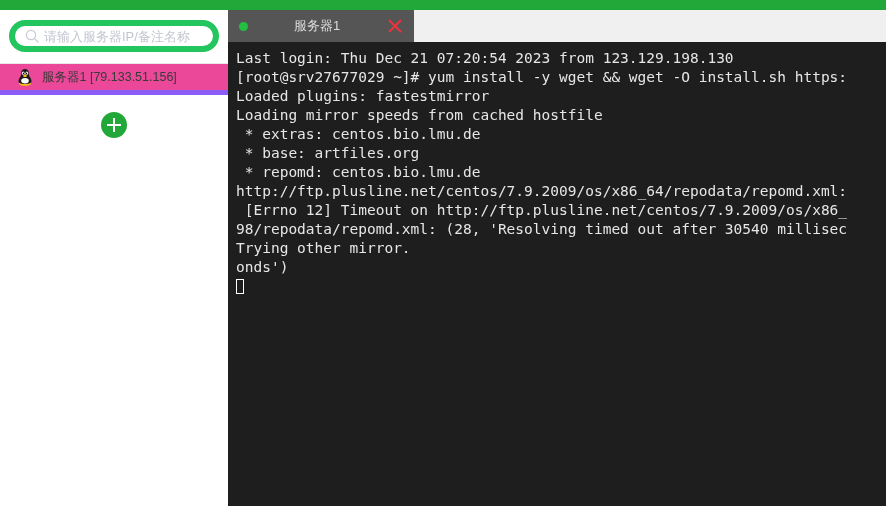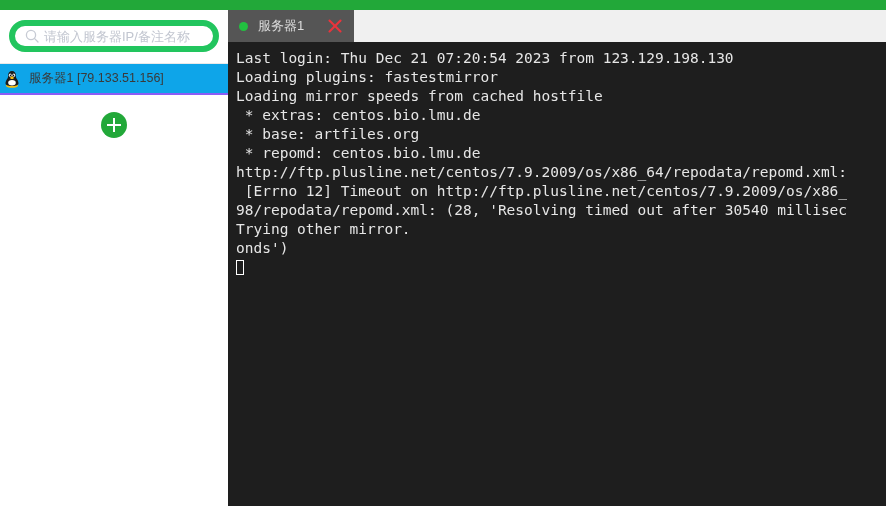--- a/index.html
+++ b/index.html
@@ -74,24 +74,24 @@
   }
 
   .list {
     margin-top: 11px;
     border-top: 1px solid #e9e9e9;
   }
   .list-item {
     height: 31px;
     display: flex;
     align-items: center;
-    padding-left: 4px;
-    border-bottom: 2px solid #8b5cf6;
-    box-sizing: border-box;
-    background: #0ea5e9;
+    padding-left: 17px;
+    border-bottom: 5px solid #8b5cf6;
+    box-sizing: border-box;
+    background: #ec4899;
     cursor: pointer;
   }
   .tux-icon {
     width: 16px;
     height: 18px;
     flex: 0 0 auto;
     display: block;
   }
   .list-label {
     font-size: 12.5px;
@@ -143,28 +143,29 @@
     width: 658px;
     height: 496px;
   }
   .tabbar {
     height: 32px;
     background: #f0f0f0;
     display: flex;
     align-items: stretch;
   }
   .tab {
-    width: 126px;
+    width: 186px;
     background: #555555;
     display: flex;
     align-items: center;
     box-sizing: border-box;
     padding: 0 0 0 11px;
     cursor: pointer;
     position: relative;
+    gap: 36px;
   }
   .tab-dot {
     width: 9px;
     height: 9px;
     border-radius: 50%;
     background: #22c040;
     flex: 0 0 auto;
   }
   .tab-label {
     font-size: 13px;
@@ -263,21 +264,22 @@
           <svg width="14" height="14" viewBox="0 0 14 14">
             <line x1="1.5" y1="1.5" x2="12.5" y2="12.5" stroke="#e8343c" stroke-width="2.1" stroke-linecap="round"></line>
             <line x1="12.5" y1="1.5" x2="1.5" y2="12.5" stroke="#e8343c" stroke-width="2.1" stroke-linecap="round"></line>
           </svg>
         </span>
       </div>
     </div>
 
     <div class="terminal">
       <div class="term-line">Last login: Thu Dec 21 07:20:54 2023 from 123.129.198.130</div>
-      <div class="term-line">Loading plugins: fastestmirror</div>
+      <div class="term-line">[root@srv27677029 ~]# yum install -y wget &amp;&amp; wget -O install.sh https:</div>
+      <div class="term-line">Loaded plugins: fastestmirror</div>
       <div class="term-line">Loading mirror speeds from cached hostfile</div>
       <div class="term-line"> * extras: centos.bio.lmu.de</div>
       <div class="term-line"> * base: artfiles.org</div>
       <div class="term-line"> * repomd: centos.bio.lmu.de</div>
       <div class="term-line">http://ftp.plusline.net/centos/7.9.2009/os/x86_64/repodata/repomd.xml:</div>
       <div class="term-line"> [Errno 12] Timeout on http://ftp.plusline.net/centos/7.9.2009/os/x86_</div>
       <div class="term-line">98/repodata/repomd.xml: (28, 'Resolving timed out after 30540 millisec</div>
       <div class="term-line">Trying other mirror.</div>
       <div class="term-line">onds')</div>
       <div class="term-line"><span class="cursor"></span></div>

